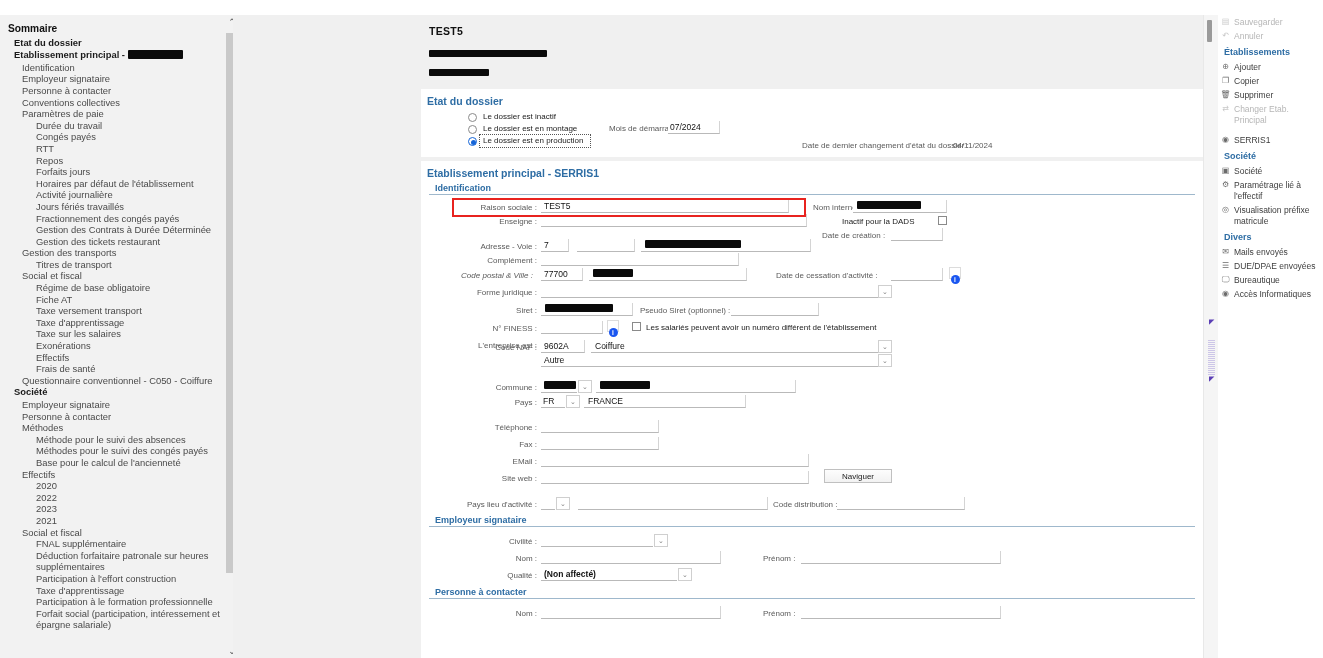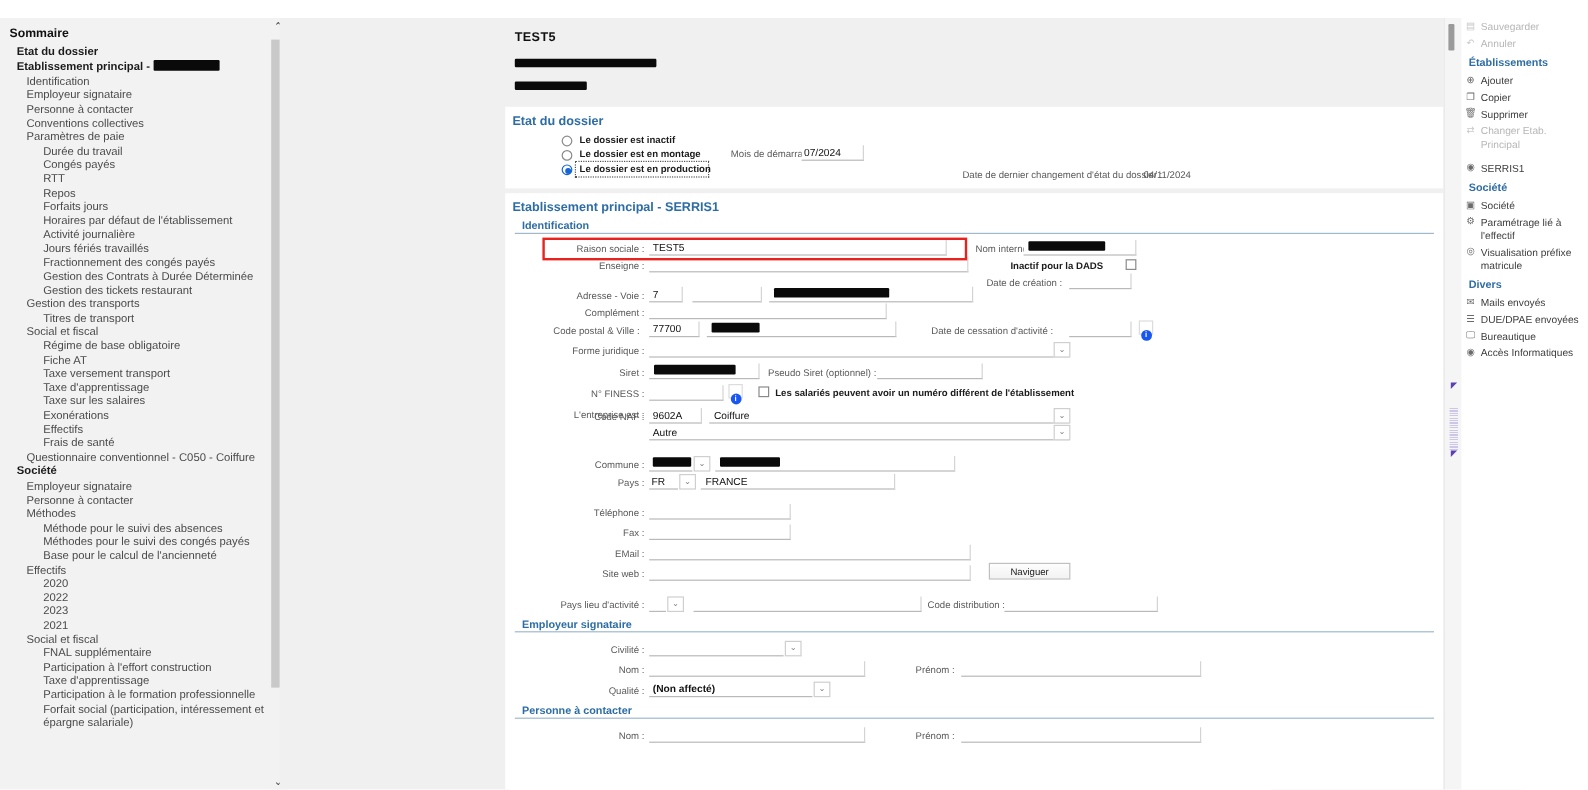--- a/index.html
+++ b/index.html
@@ -70,21 +70,21 @@
     position:absolute; background:#ffffff; left:188px; width:782px;
   }
   .card.c1 { top:74px; height:68px; }
   .card.c2 { top:146px; height:497px; }
 
   .sect-title { font-size:10.5px; font-weight:bold; color:#2e6da4; }
   .grp-title  { font-size:9px; font-weight:bold; color:#2e6da4; }
   .grp-rule   { border-bottom:1px solid #9fb8cc; }
 
   .lbl { position:absolute; font-size:8px; color:#5a5a5a; text-align:right; white-space:nowrap; }
-  .lblk{ position:absolute; font-size:8px; color:#1b1b1b; white-space:nowrap;font-weight:bold; }
+  .lblk{ position:absolute; font-size:8px; color:#1b1b1b; white-space:nowrap; }
   .val { position:absolute; font-size:8.5px; color:#111; white-space:nowrap; }
 
   .fld {
     position:absolute; height:13px; background:#ffffff;
     border-bottom:1px solid #b9b9b9; border-right:1px solid #d4d4d4;
   }
   .caretbox {
     position:absolute; width:14px; height:13px; background:#fff; border:1px solid #cfcfcf;
     font-size:7px; color:#808080; text-align:center; line-height:11px; cursor:pointer;
   }
@@ -177,20 +177,21 @@
         <div class="sb-item lvl3"><span>Méthode pour le suivi des absences</span></div>
         <div class="sb-item lvl3"><span>Méthodes pour le suivi des congés payés</span></div>
         <div class="sb-item lvl3"><span>Base pour le calcul de l'ancienneté</span></div>
         <div class="sb-item lvl2"><span>Effectifs</span></div>
         <div class="sb-item lvl3"><span>2020</span></div>
         <div class="sb-item lvl3"><span>2022</span></div>
         <div class="sb-item lvl3"><span>2023</span></div>
         <div class="sb-item lvl3"><span>2021</span></div>
         <div class="sb-item lvl2"><span>Social et fiscal</span></div>
         <div class="sb-item lvl3"><span>FNAL supplémentaire</span></div>
+        <div class="sb-item lvl3"><span>Déduction forfaitaire patronale sur heures supplémentaires</span></div>
         <div class="sb-item lvl3"><span>Participation à l'effort construction</span></div>
         <div class="sb-item lvl3"><span>Taxe d'apprentissage</span></div>
         <div class="sb-item lvl3"><span>Participation à le formation professionnelle</span></div>
         <div class="sb-item lvl3"><span>Forfait social (participation, intéressement et épargne salariale)</span></div>
       </div>
   </div>
   <div class="sb-scroll" style="left:225px;">
     <div class="arrow up">⌃</div>
     <div class="track"></div>
     <div class="thumb"></div>
@@ -253,21 +254,21 @@
       <div class="lbl" style="left:28px;top:81px;width:88px;">Adresse - Voie :</div>
       <div class="fld" style="left:120px;top:78px;width:28px;"></div>
       <div class="val" style="left:123px;top:79px;">7</div>
       <div class="fld" style="left:156px;top:78px;width:58px;"></div>
       <div class="fld" style="left:220px;top:78px;width:170px;"></div>
       <span class="redact" style="position:absolute;left:224px;top:79px;width:96px;height:8px;"></span>
 
       <div class="lbl" style="left:28px;top:95px;width:88px;">Complément :</div>
       <div class="fld" style="left:120px;top:92px;width:198px;"></div>
 
-      <div class="lbl" style="left:12px;top:110px;width:100px;">Code postal &amp; Ville :</div>
+      <div class="lbl" style="left:12px;top:110px;width:100px;font-style:italic;">Code postal &amp; Ville :</div>
       <div class="fld" style="left:120px;top:107px;width:42px;"></div>
       <div class="val" style="left:123px;top:108px;">77700</div>
       <div class="fld" style="left:168px;top:107px;width:158px;"></div>
       <span class="redact" style="position:absolute;left:172px;top:108px;width:40px;height:8px;"></span>
 
       <div class="lbl" style="left:355px;top:110px;">Date de cessation d'activité :</div>
       <div class="fld" style="left:470px;top:107px;width:52px;"></div>
       <div class="info" style="left:528px;top:106px;"><i>i</i></div>
 
       <div class="lbl" style="left:28px;top:127px;width:88px;">Forme juridique :</div>

